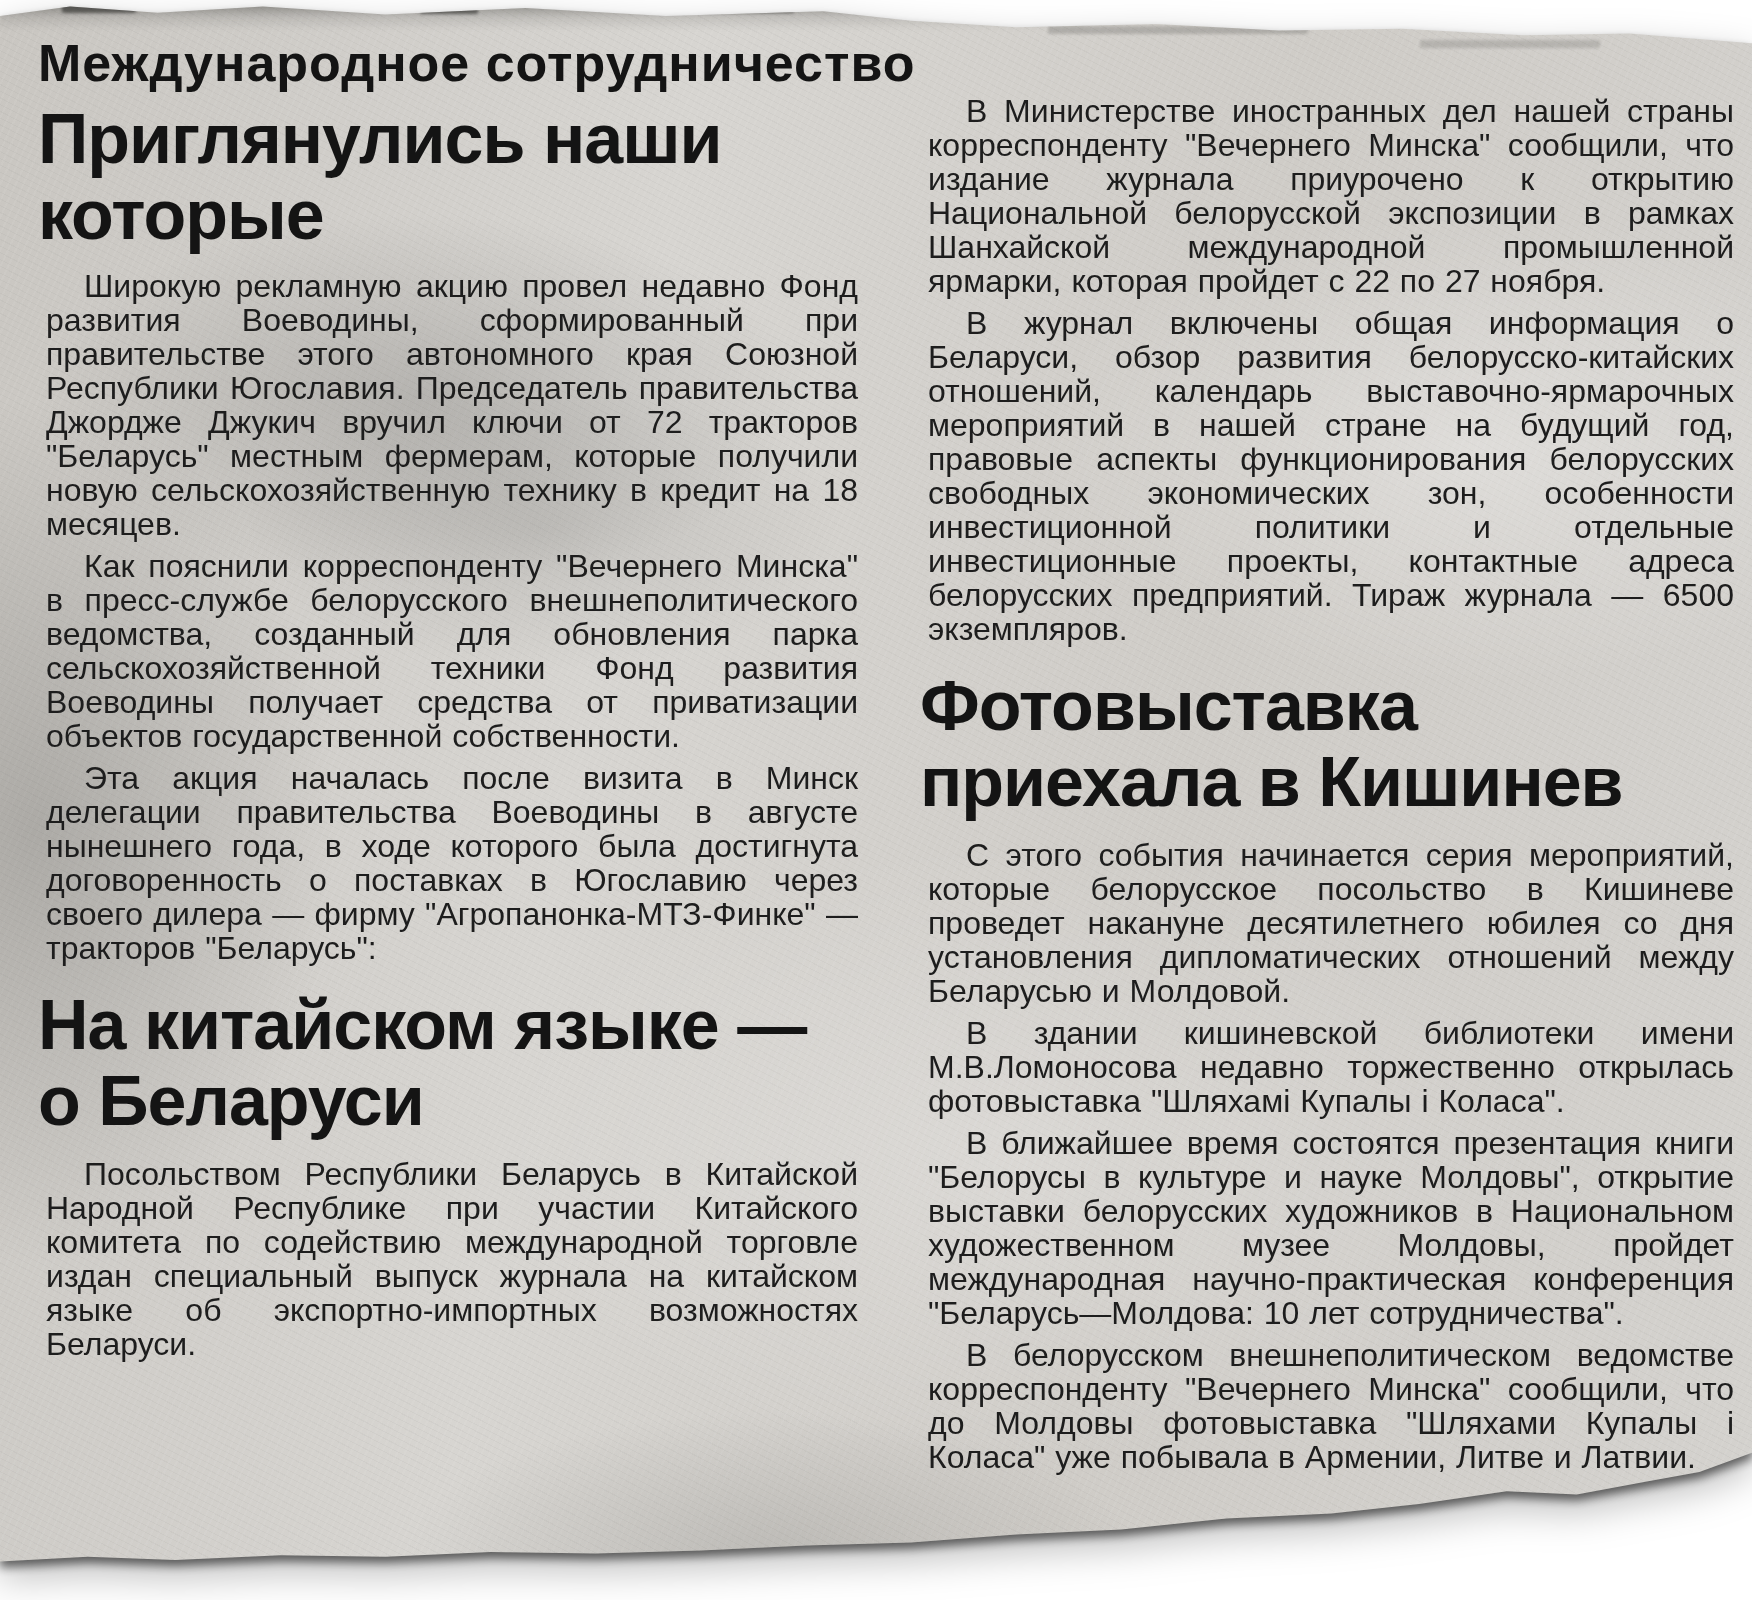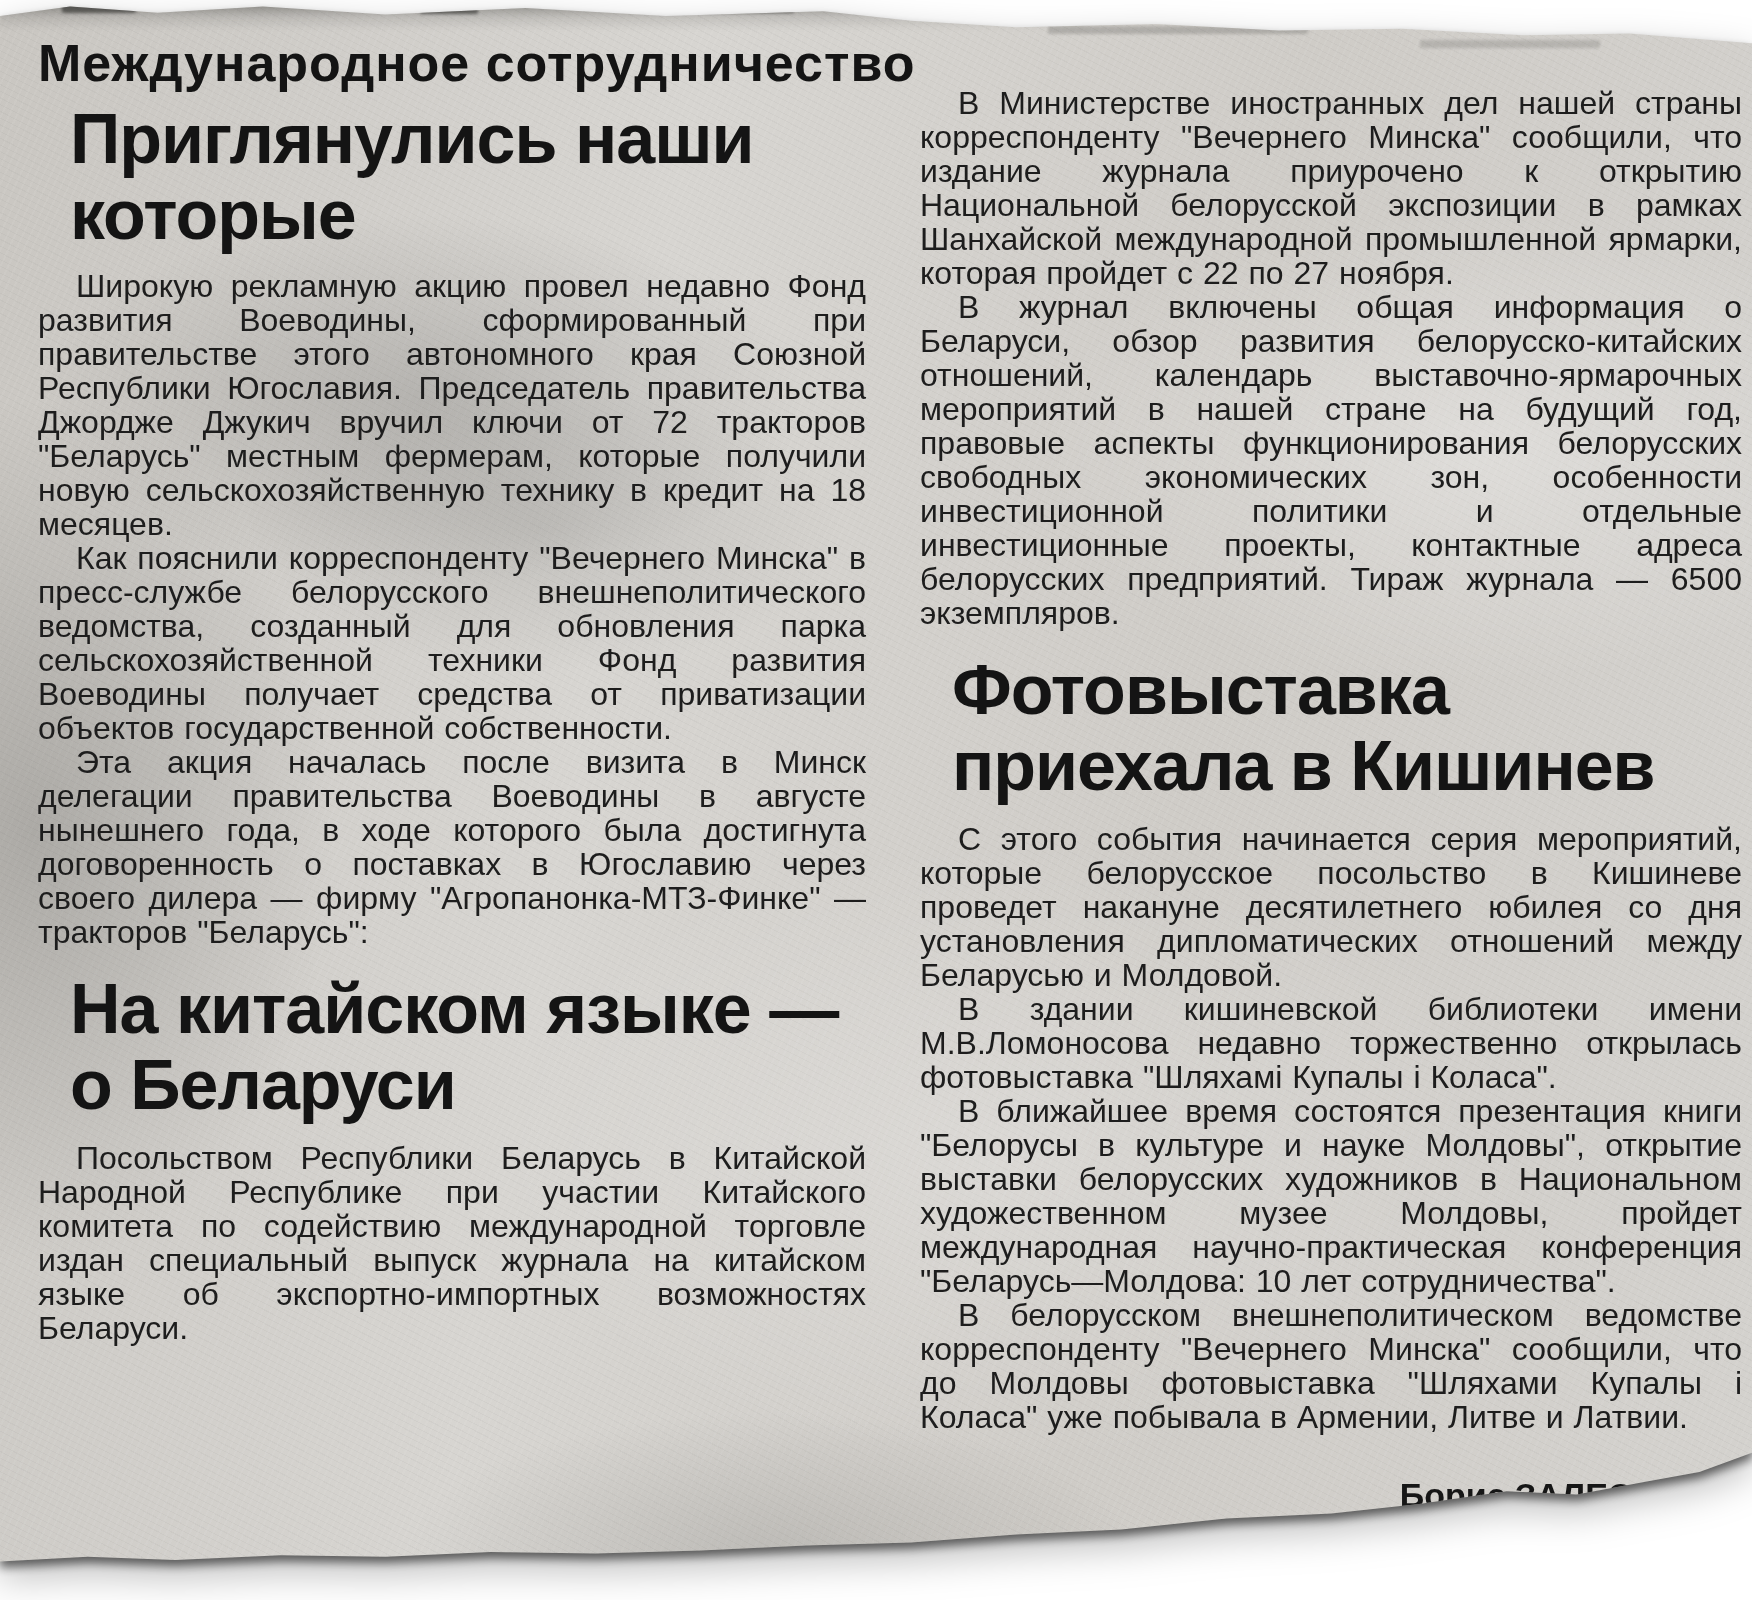--- a/index.html
+++ b/index.html
@@ -35,26 +35,26 @@
   .gm5{left:1420px;top:40px;width:180px;height:8px;opacity:.28;}
 
   .col{position:absolute;color:#1d1d1d;}
   .col-left{left:38px;top:20px;width:828px;}
   .col-right{left:920px;top:86px;width:822px;}
 
   .kicker{font-size:52px;font-weight:bold;color:#141414;letter-spacing:1px;
       white-space:nowrap;margin:16px 0 10px 0;line-height:1.05;}
   .headline{font-size:70px;font-weight:bold;color:#141414;letter-spacing:-1px;
       line-height:76px;margin:0;}
-  .headline .hl-line{white-space:nowrap;margin-left:32px;}
+  .headline .hl-line{white-space:nowrap;}
   .h-block{margin:0 0 16px 0;}
   .h-block2{margin:22px 0 18px 0;}
 
   p.body{font-size:32px;line-height:34px;text-align:justify;text-indent:38px;
-      margin:0;word-spacing:1px;}
+      margin:8px;word-spacing:1px;}
   .byline{font-size:34px;font-weight:bold;text-align:right;margin-top:42px;
       padding-right:6px;color:#161616;}
 </style>
 </head>
 <body>
 
 <div class="paper-shadow">
   <div class="paper">
 
     <div class="ink-smudge-top"></div>

